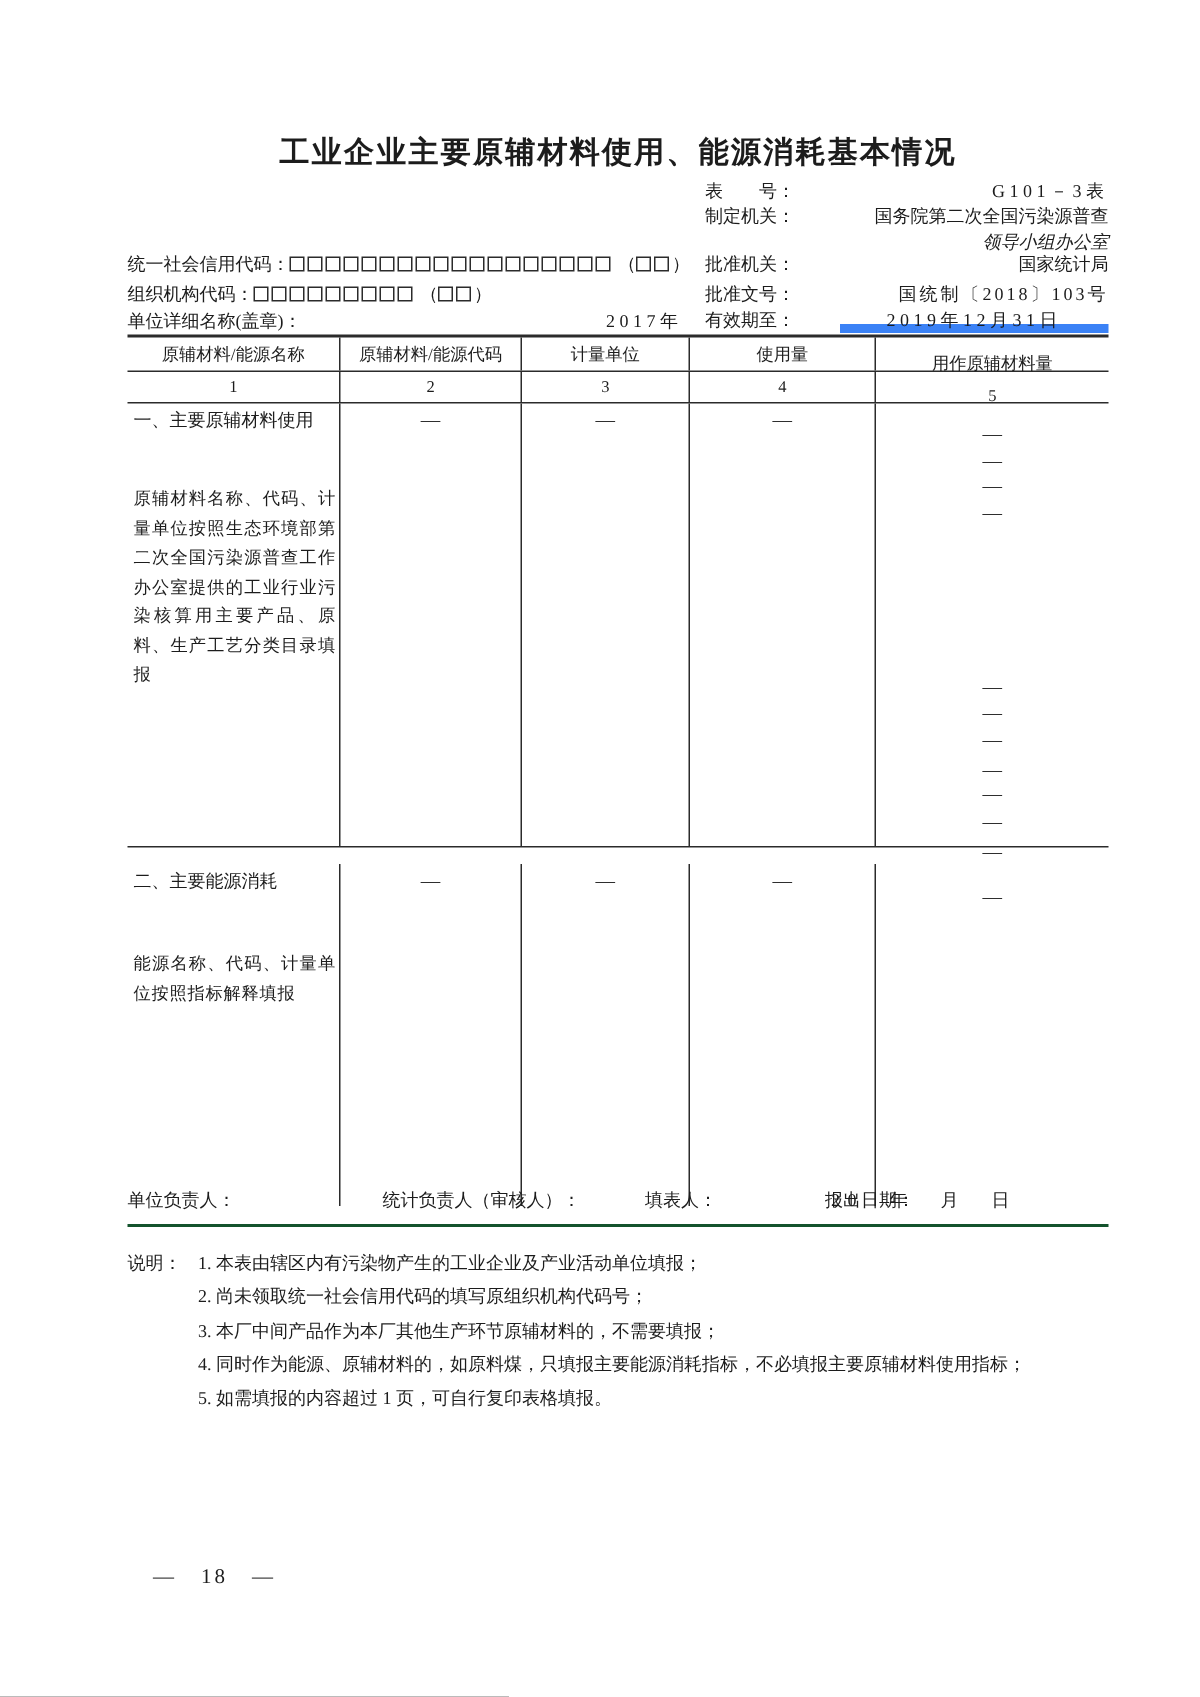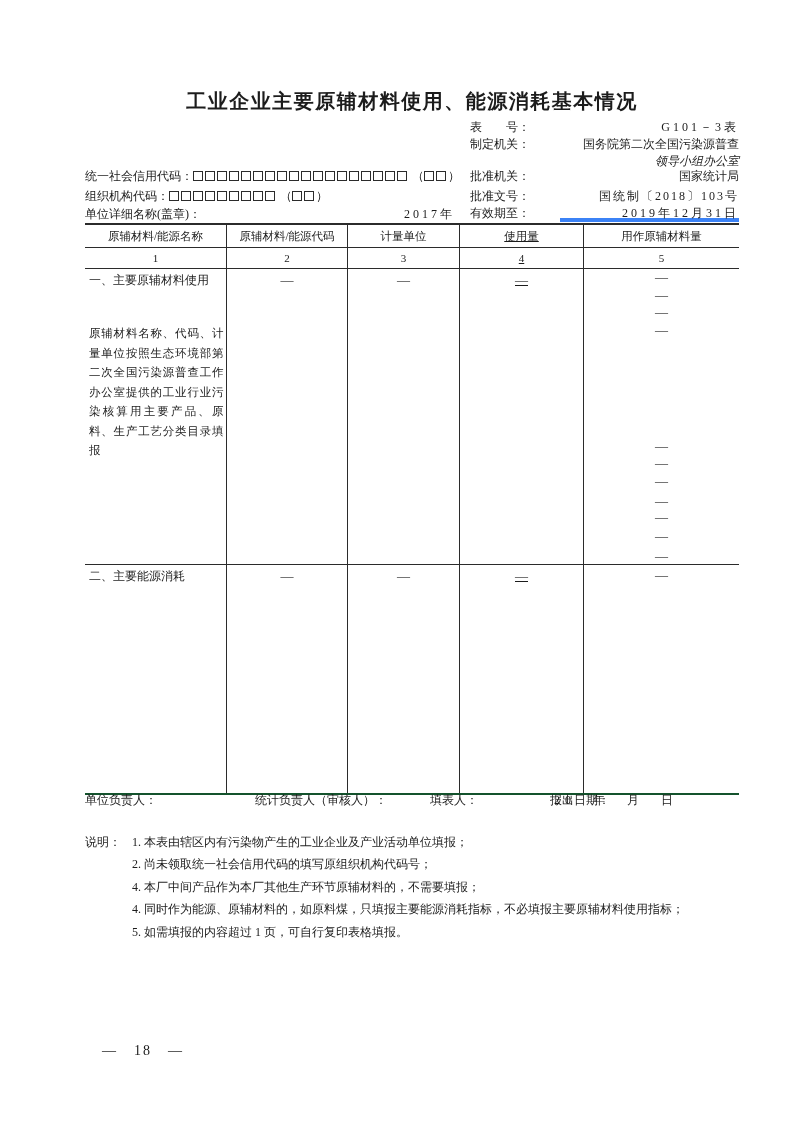--- a/index.html
+++ b/index.html
@@ -9,35 +9,35 @@
     overflow:hidden;margin:0 auto;
   }
   
   .title{
     position:absolute;top:88px;left:85px;width:654px;text-align:center;
     font-size:20px;font-weight:bold;letter-spacing:1.5px;white-space:nowrap;
   }
   
   .meta-right{position:absolute;left:470px;width:269px;display:flex;
     justify-content:space-between;font-size:12px;line-height:15px;white-space:nowrap;gap:28px;}
-  .meta-right .val{text-align:right;}
+  .meta-right .val{text-align:center;}
   .meta-right-line{position:absolute;left:470px;width:269px;text-align:right;
     font-size:12px;line-height:15px;white-space:nowrap;font-style:italic;}
   .meta-left{position:absolute;left:85px;font-size:12px;line-height:15px;white-space:nowrap;}
   .ls2{letter-spacing:2px;} .ls3{letter-spacing:3px;}
   .sq{display:inline-block;width:8px;height:8px;border:1px solid #2b2b2b;
     margin-right:2px;vertical-align:-1px;background:#fff;}
   .unit-row{display:flex;justify-content:space-between;width:370px;}
-  .valid-row .val{flex:1;border-bottom:4px solid #3b82f6;margin-left:2px;}
+  .valid-row .val{flex:1;border-bottom:6px solid #3b82f6;margin-left:2px;}
   
   .tbl{position:absolute;left:85px;top:223px;width:654px;
     border-top:2px solid #2b2b2b;border-bottom:2px solid #14532d;font-size:11.5px;}
   .trow{display:flex;}
   .tc{box-sizing:border-box;}
-  .c1{width:142px;} .c2{width:121px;} .c3{width:112px;} .c4{width:124px;text-decoration:underline;} .c5{width:155px;}
+  .c1{width:142px;} .c2{width:121px;} .c3{width:112px;} .c4{width:124px;} .c5{width:155px;margin-top:12px;}
   .vline{border-right:1px solid #2b2b2b;}
   .hnames{height:22px;border-bottom:1px solid #2b2b2b;}
   .hnames .tc{display:flex;align-items:center;justify-content:center;text-align:center;}
   .hnums{height:20px;border-bottom:1px solid #2b2b2b;font-size:11px;}
   .hnums .tc{display:flex;align-items:center;justify-content:center;}
   .sec{position:relative;}
   .sec1{height:295px;border-bottom:1px solid #2b2b2b;}
   .sec2{height:228px;}
   .sec .tc{position:relative;height:100%;float:left;}
   .sec:after{content:"";display:block;clear:both;}
@@ -147,20 +147,21 @@
           <span class="vdash" style="top: 232px;">—</span>
           <span class="vdash" style="top: 248px;">—</span>
           <span class="vdash" style="top: 267px;">—</span>
           <span class="vdash" style="top: 287px;">—</span>
         </div>
     </div>
 
     <div class="sec sec2">
       <div class="tc c1 vline">
         <div class="sec-head">二、主要能源消耗</div>
+        <div class="sec-note note2">能源名称、代码、计量单位按照指标解释填报</div>
       </div>
       <div class="tc c2 vline">
         <div class="top-dash">—</div>
       </div>
       <div class="tc c3 vline">
         <div class="top-dash">—</div>
       </div>
       <div class="tc c4 vline">
         <div class="top-dash">—</div>
       </div>
@@ -178,21 +179,21 @@
         <span>报出日期：</span>
         <span class="fdate-val">20　年　月　日</span>
       </span>
   </div>
 
   <div class="notes">
     <div class="notes-label">说明：</div>
     <div class="notes-items">
         <div class="note-item">1. 本表由辖区内有污染物产生的工业企业及产业活动单位填报；</div>
         <div class="note-item">2. 尚未领取统一社会信用代码的填写原组织机构代码号；</div>
-        <div class="note-item">4. 本厂中间产品作为本厂其他生产环节原辅材料的，不需要填报；</div>
+        <div class="note-item">3. 本厂中间产品作为本厂其他生产环节原辅材料的，不需要填报；</div>
         <div class="note-item">4. 同时作为能源、原辅材料的，如原料煤，只填报主要能源消耗指标，不必填报主要原辅材料使用指标；</div>
         <div class="note-item">5. 如需填报的内容超过 1 页，可自行复印表格填报。</div>
       </div>
   </div>
 
   <div class="pageno">—　18　—</div>
 
 </div>
 
 </body></html>

